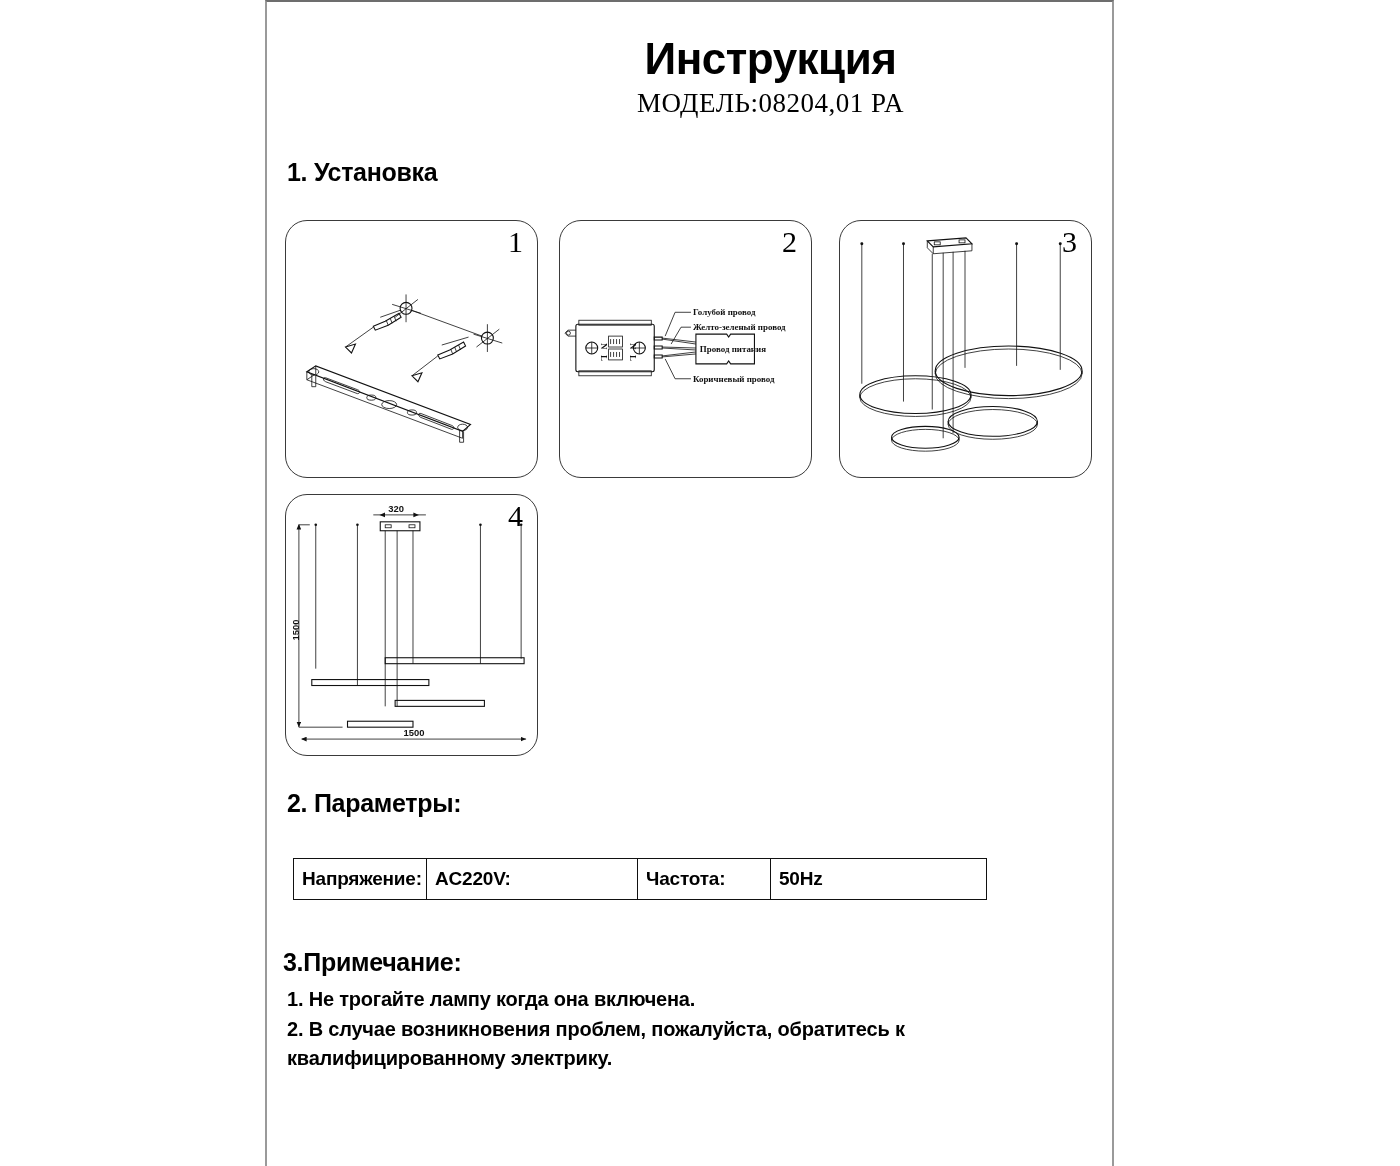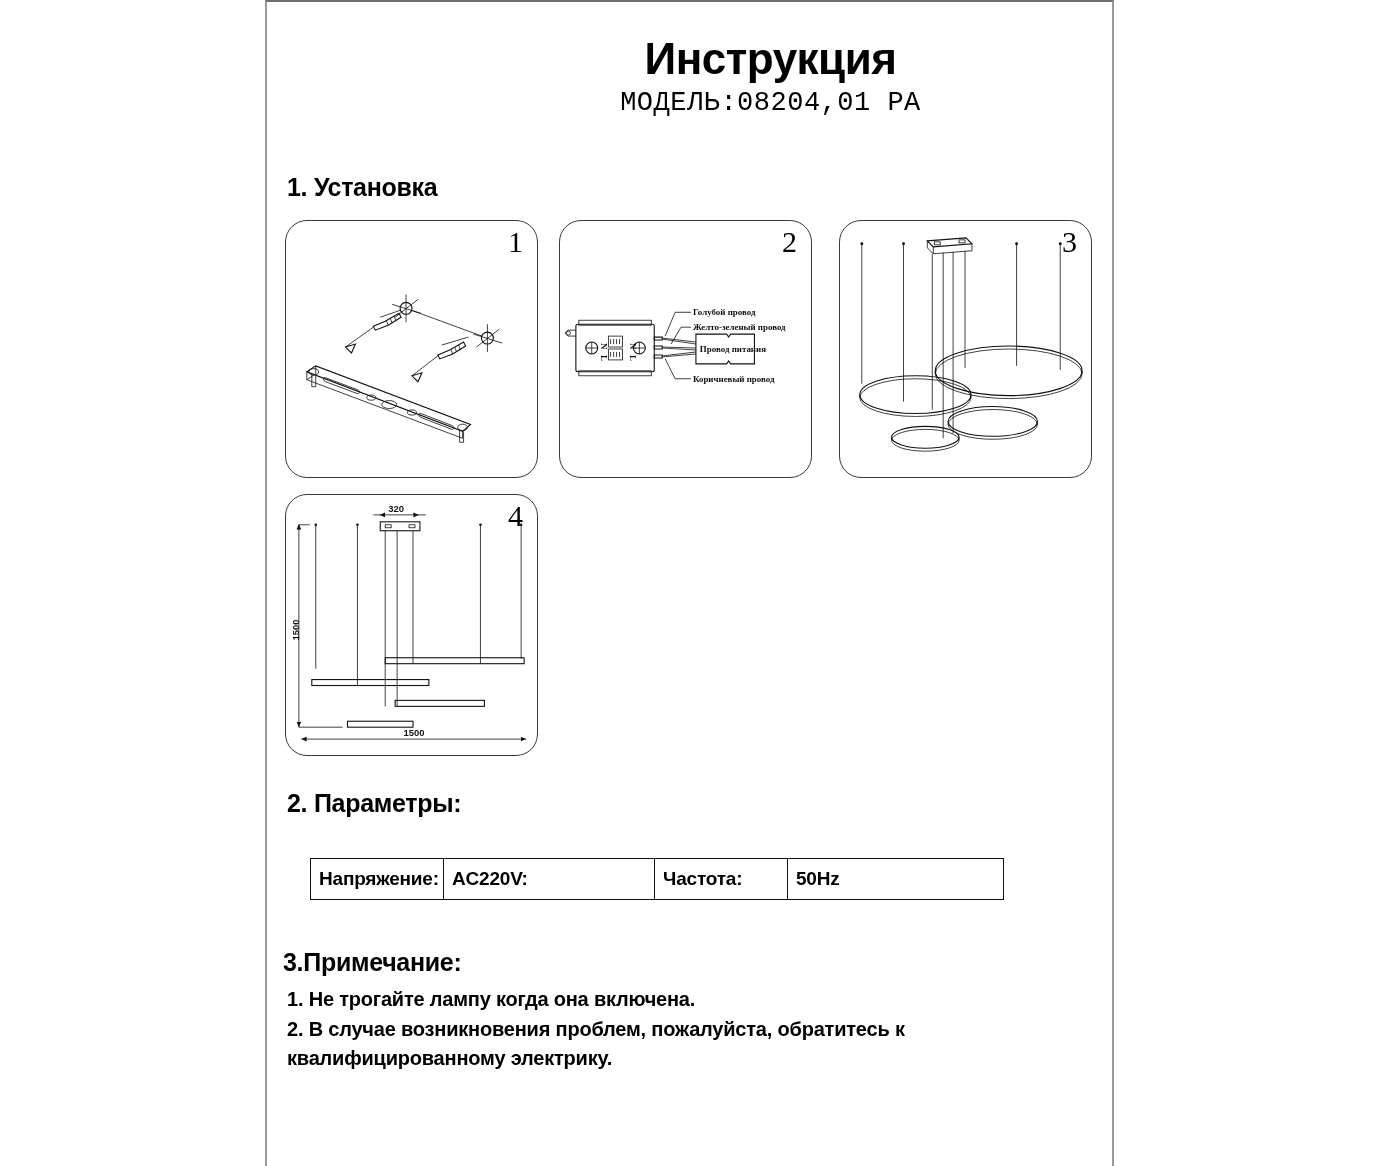--- a/index.html
+++ b/index.html
@@ -43,31 +43,31 @@
     font-weight: bold;
     letter-spacing: -0.5px;
     line-height: 1.05;
     margin: 0;
   }
   #doc-model {
     font-size: 27px;
     font-weight: 300;
     letter-spacing: 0.5px;
     margin-top: 6px;
-    font-family: Liberation Mono, monospace;
+    font-family: Liberation Serif, serif;
   }
 
   
   .section-heading {
     position: absolute;
     font-size: 25px;
     font-weight: bold;
     letter-spacing: -0.3px;
   }
-  #heading-install { left: 22px; top: 173px; }
+  #heading-install { left: 22px; top: 158px; }
   #heading-params  { left: 22px; top: 789px; }
   #heading-notes   { left: 18px; top: 948px; }
 
   
   .panel {
     position: absolute;
     border: 1.6px solid #3a3a3a;
     border-radius: 22px;
     background: #fff;
   }
@@ -89,21 +89,20 @@
     width: 100%; height: 100%;
   }
 
   
   #params-table {
     position: absolute;
     left: 28px; top: 858px;
     width: 693px;
     border-collapse: collapse;
     table-layout: fixed;
-    margin-left: 17px;
   }
   #params-table td {
     border: 1.6px solid #111;
     height: 41px;
     font-size: 19px;
     font-weight: bold;
     padding: 0 8px;
     letter-spacing: -0.2px;
   }
   td.cell-label { text-align: left; }

